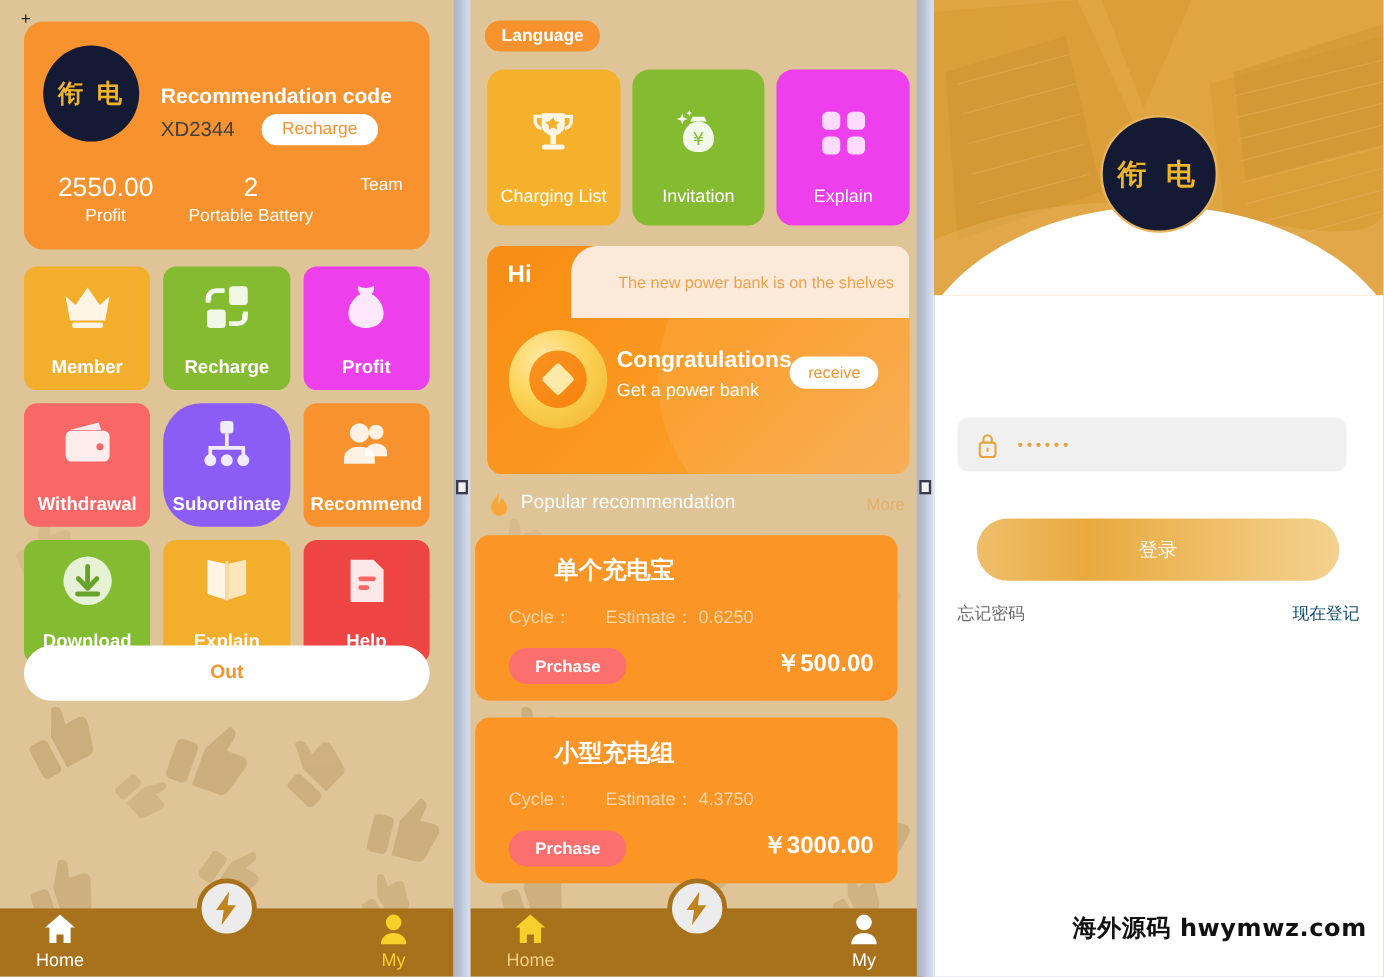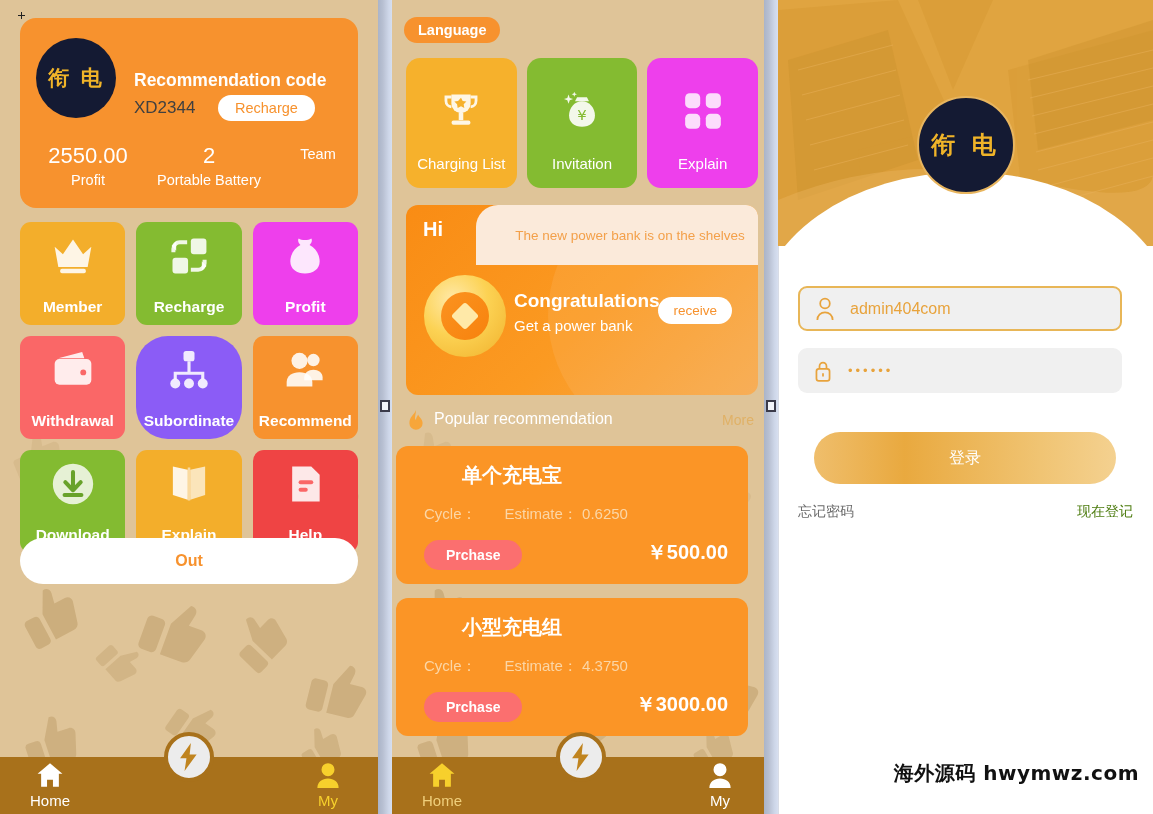--- a/index.html
+++ b/index.html
@@ -150,21 +150,21 @@
   .field .fico { width:50px; display:flex; align-items:center; justify-content:center; }
   .field .fval { color:#e8a33c; font-size:16px; }
   .field .fdots { color:#e8a33c; font-size:13px; letter-spacing:3px; }
   .login-btn { position:absolute; left:36px; top:432px; width:302px; height:52px;
     border-radius:26px;
     background:linear-gradient(to right,#efbe6c 0%,#e9a93f 30%,#f0c473 75%,#f4d190 100%);
     display:flex; align-items:center; justify-content:center;
     color:#fff; font-size:16px; font-family:"DejaVu Sans", sans-serif; }
   .link-l { position:absolute; left:20px; top:503px; color:#6b6b6b; font-size:14px;
     font-family:"DejaVu Sans", sans-serif; }
-  .link-r { position:absolute; right:20px; top:503px; color:#4d7c0f; font-size:14px;
+  .link-r { position:absolute; right:20px; top:503px; color:#0c4a6e; font-size:14px;
     font-family:Liberation Mono, monospace;text-align:center; }
   .watermark { position:absolute; right:14px; top:760px; color:#111;
     font-size:20px; font-weight:bold; letter-spacing:.5px;
     font-family:"DejaVu Sans", sans-serif; }
   .right-border { position:absolute; left:0; top:246px; width:1px; height:568px;
     background:#d8dce6; }
 </style>
 </head>
 <body>
 
@@ -631,29 +631,20 @@
           <line x1="28" y1="120" x2="122" y2="95"></line>
             <line x1="32" y1="145" x2="126" y2="120"></line>
           <line x1="36" y1="170" x2="130" y2="145"></line>
         </g>
         <path d="M0 200 Q 120 150 250 180 T 375 170 L375 246 L0 246 Z" fill="#e8b25a" opacity=".45"></path>
       </svg>
       <div class="hero-curve"></div>
       <div class="hero-logo">衔 电</div>
     </div>
 
-    <div class="field f0">
-      <span class="fico">
-        <svg width="22" height="24" viewBox="0 0 20 22" fill="none" stroke="#e8a33c" stroke-width="1.6">
-          <circle cx="10" cy="6" r="4.4"></circle>
-            <path d="M3 21c0-4.2 3.2-7 7-7s7 2.8 7 7"></path>
-        </svg>
-      </span>
-      <span class="fval" title="admin404com">admin404com</span>
-    </div>
 
     <div class="field f1">
       <span class="fico">
         <svg width="22" height="24" viewBox="0 0 20 22" fill="none" stroke="#e8a33c" stroke-width="1.6">
           <rect x="4" y="9" width="12" height="11" rx="2.2"></rect>
           <path d="M6.8 9V6.6a3.2 3.2 0 0 1 6.4 0V9"></path>
           <line x1="10" y1="13" x2="10" y2="16"></line>
         </svg>
       </span>
       <span class="fdots">••••••</span>

